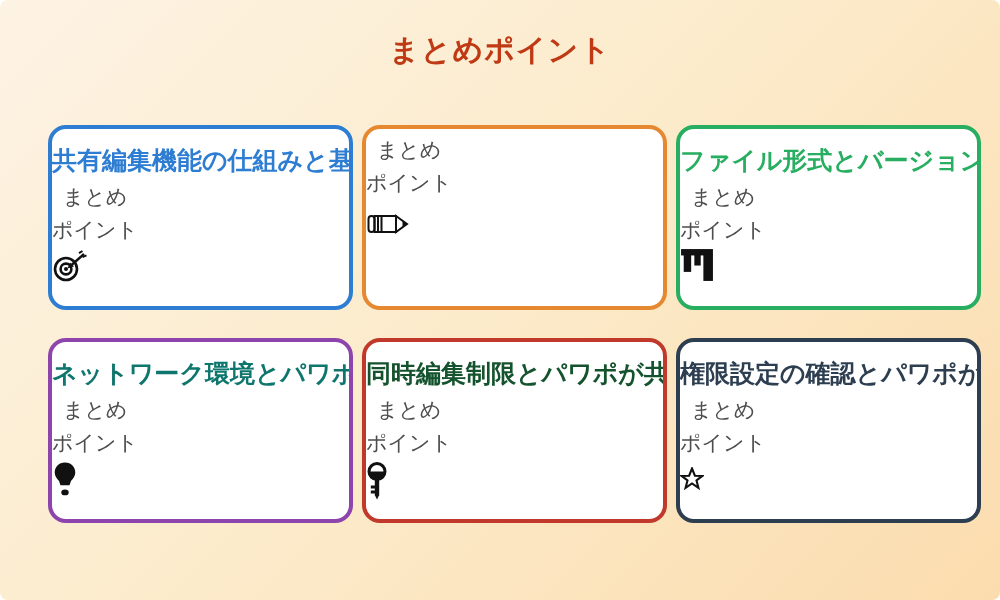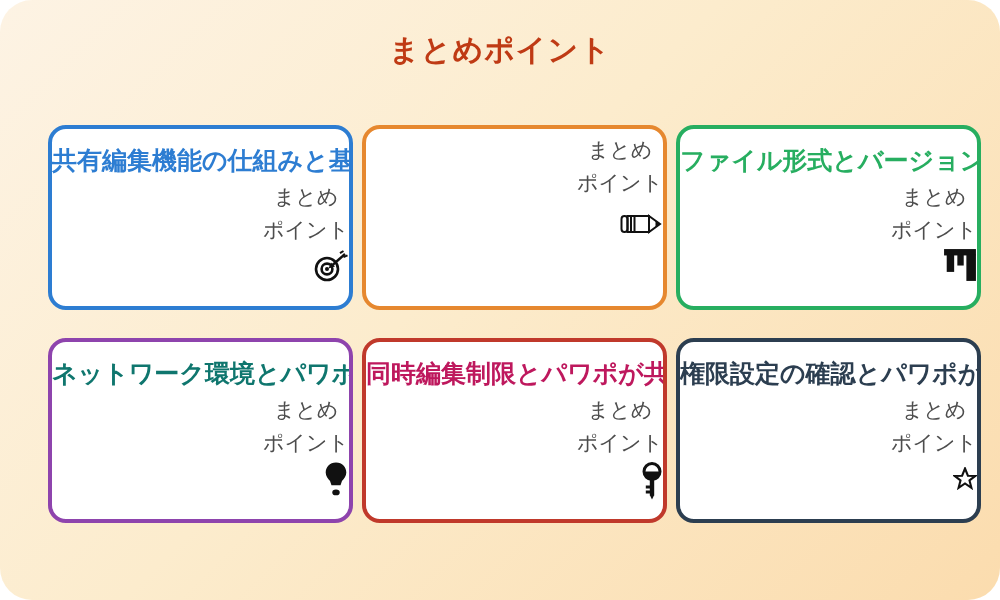--- a/index.html
+++ b/index.html
@@ -5,21 +5,21 @@
   html, body {
     margin: 0;
     padding: 0;
     background: #ffffff;
     font-family: "Liberation Sans", "DejaVu Sans", sans-serif;
   }
   .page {
     position: relative;
     width: 1000px;
     height: 600px;
-    border-radius: 32px;
+    border-radius: 8px;
     background: linear-gradient(135deg, #fdf3e4 0%, #fceccd 45%, #fbdcae 100%);
     overflow: hidden;
   }
   .page-title {
     padding-top: 30px;
     text-align: center;
     font-size: 30px;
     line-height: 40px;
     font-weight: bold;
     letter-spacing: 1px;
@@ -34,21 +34,21 @@
   }
   .card {
     box-sizing: border-box;
     height: 185px;
     background: #ffffff;
     border: 4px solid #888;
     border-radius: 18px;
     overflow: hidden;
     display: flex;
     flex-direction: column;
-    align-items: flex-end;
+    align-items: flex-start;
   }
   .card-title {
     width: 100%;
     margin-top: 15px;
     text-align: center;
     font-size: 25px;
     line-height: 32px;
     font-weight: bold;
     white-space: nowrap;
   }
@@ -136,21 +136,21 @@
       </div>
       <div class="card-icon">
         <svg width="26" height="34" viewBox="0 0 24 33">
           <path d="M12 0.5 C5.8 0.5 2 5.1 2 10.1 C2 13.7 4.2 16.3 6.2 18.5 L7.6 22.5 L16.4 22.5 L17.8 18.5 C19.8 16.3 22 13.7 22 10.1 C22 5.1 18.2 0.5 12 0.5 Z" fill="#111"></path>
           <ellipse cx="12" cy="29.5" rx="3.6" ry="2.8" fill="#111"></ellipse>
         </svg>
       </div>
     </div>
 
     <div class="card" style="border-color: rgb(192, 57, 43);">
-      <div class="card-title" style="color: #be185d;">同時編集制限とパワポが共</div>
+      <div class="card-title" style="color: #14532d;">同時編集制限とパワポが共</div>
       <div class="card-body">
         <div>まとめ</div>
         <div>ポイント</div>
       </div>
       <div class="card-icon">
         <svg width="22" height="38" viewBox="0 0 22 38">
           <circle cx="11" cy="9.5" r="8" fill="none" stroke="#111" stroke-width="3"></circle>
           <path d="M3 9.5 A8 8 0 0 0 19 9.5 Z" fill="#111"></path>
           <rect x="8.8" y="17" width="4.4" height="16.5" fill="#111"></rect>
           <polygon points="8.8,33 13.2,33 11,37.5" fill="#111"></polygon>

